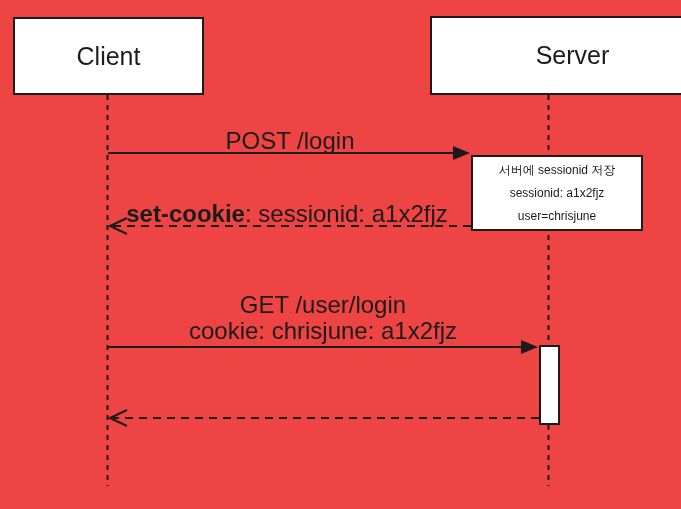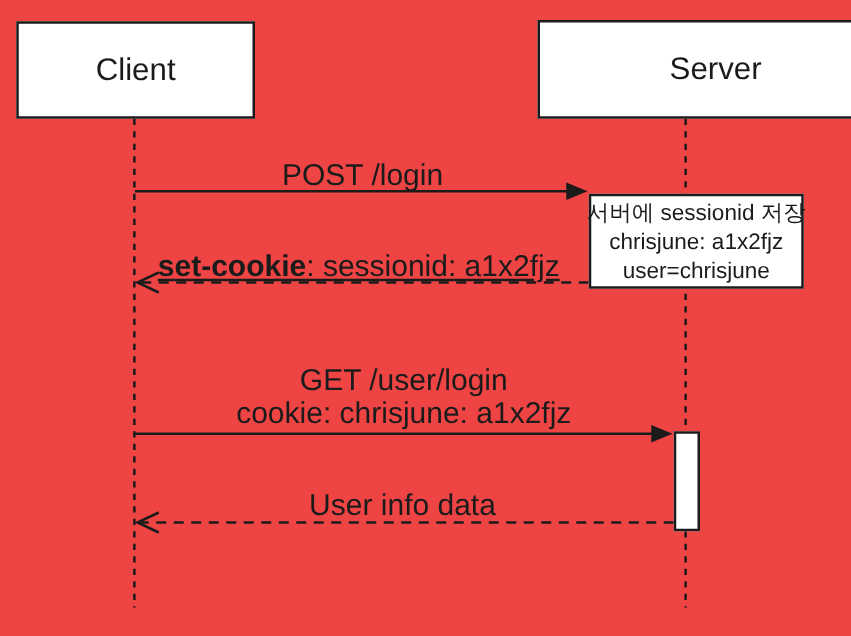--- a/index.html
+++ b/index.html
@@ -36,21 +36,21 @@
     position: absolute;
     left: 471px; top: 155px;
     width: 172px; height: 76px;
     box-sizing: border-box;
     border: 2px solid #1b1b1b;
     background: #ffffff;
     display: flex;
     flex-direction: column;
     justify-content: center;
     align-items: center;
-    font-size: 18px;
+    font-size: 12px;
     line-height: 23px;
     white-space: nowrap;
     text-align: center;
   }
   .activation {
     position: absolute;
     left: 539px; top: 345px;
     width: 21px; height: 80px;
     box-sizing: border-box;
     border: 2px solid #1b1b1b;
@@ -58,21 +58,21 @@
   }
   .msg-label {
     position: absolute;
     transform: translateX(-50%);
     font-size: 24px;
     white-space: nowrap;
     text-align: center;
   }
   .msg-label .bold { font-weight: 700; }
   .lbl-post     { left: 290px; top: 127px; }
-  .lbl-cookie   { left: 287px; top: 200px; text-decoration: underline; }
+  .lbl-cookie   { left: 287px; top: 200px; }
   .lbl-get      { left: 323px; top: 292px; line-height: 26px; }
   .lbl-userinfo { left: 322px; top: 391px; }
 </style>
 </head>
 <body>
 
 <div class="canvas">
 
   <svg class="layer" width="681" height="509" viewBox="0 0 681 509">
 
@@ -94,30 +94,29 @@
 
   <div class="actor client">
     <span>Client</span>
   </div>
   <div class="actor server">
     <span>Server</span>
   </div>
 
   <div class="note">
     <div>서버에 sessionid 저장</div>
-    <div>chrisjune: a1x2fjz</div>
+    <div>sessionid: a1x2fjz</div>
     <div>user=chrisjune</div>
   </div>
 
   <div class="activation"></div>
 
   <div class="msg-label lbl-post">POST /login</div>
 
   <div class="msg-label lbl-cookie"><span class="bold">set-cookie</span><span>: sessionid: a1x2fjz</span></div>
 
   <div class="msg-label lbl-get">
     <div>GET /user/login</div>
     <div>cookie: chrisjune: a1x2fjz</div>
   </div>
 
-  <div class="msg-label lbl-userinfo">User info data</div>
 
 </div>
 
 </body></html>

